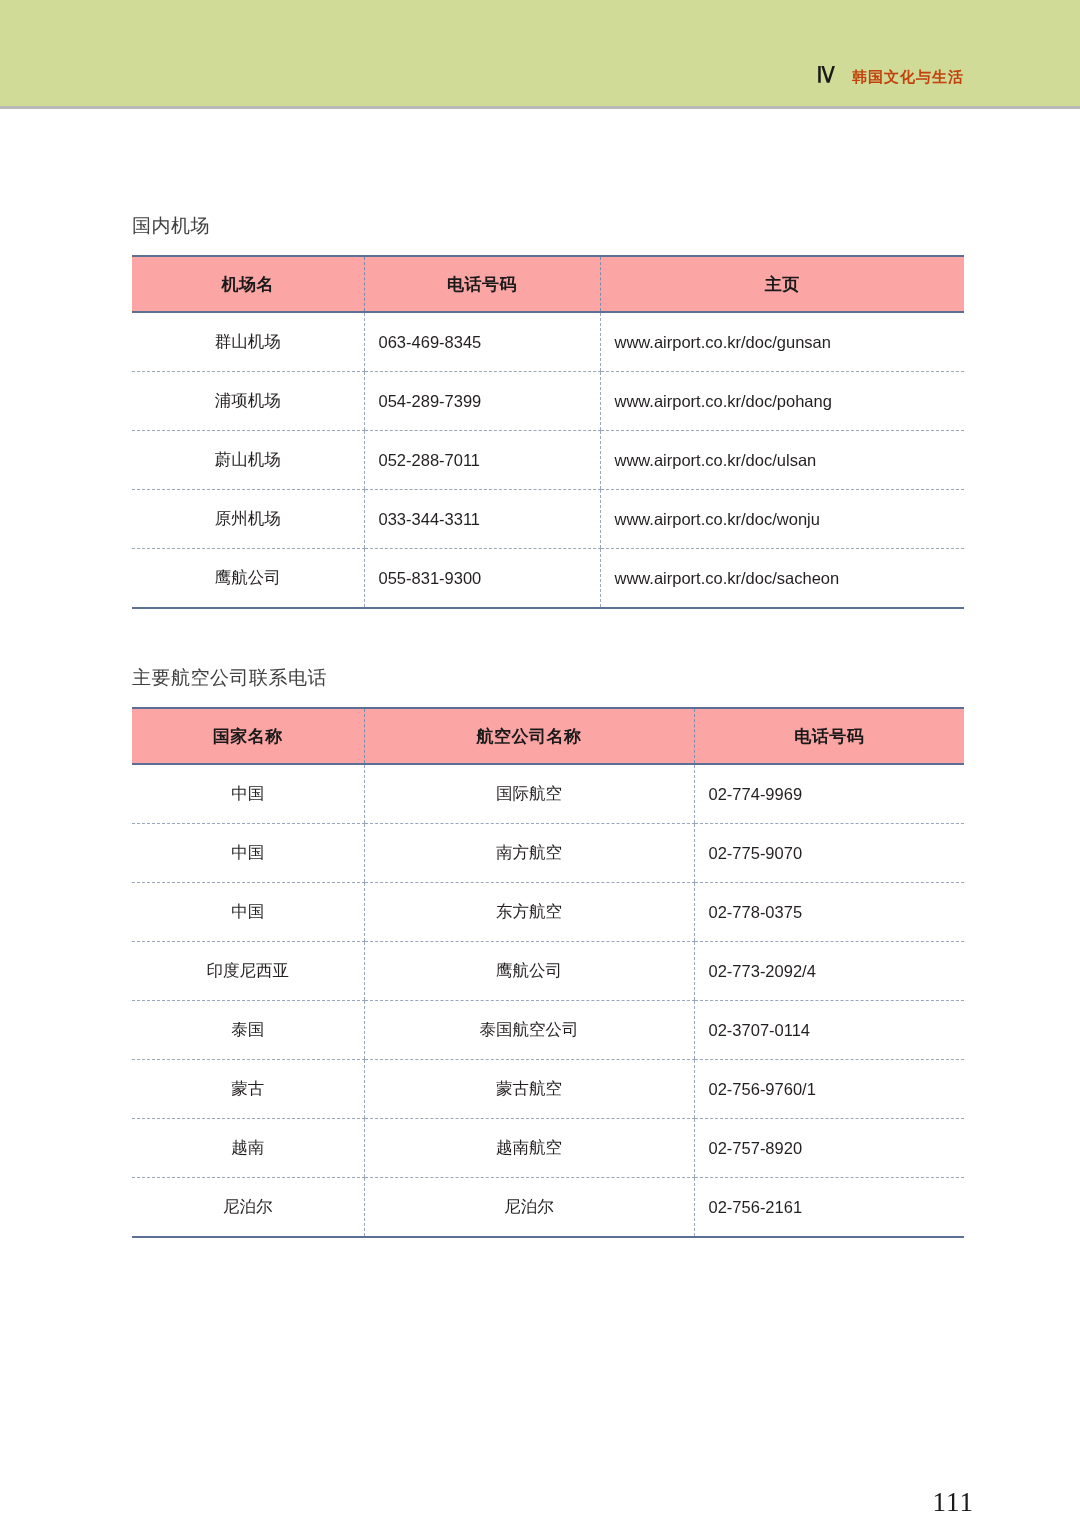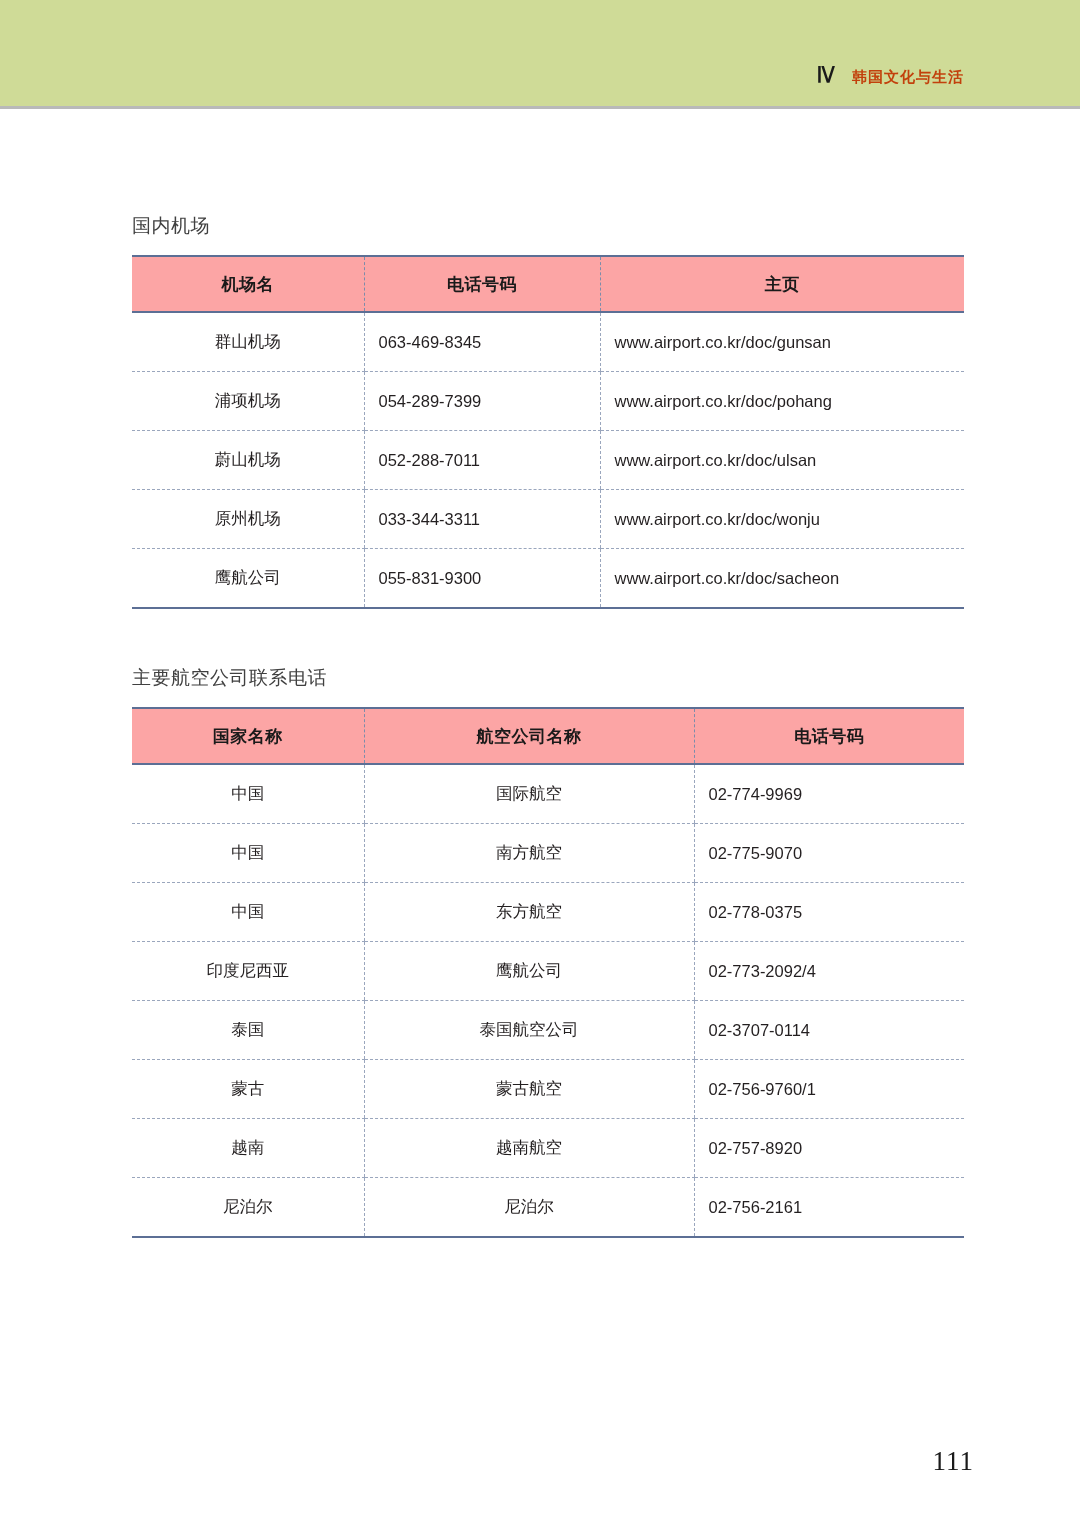--- a/index.html
+++ b/index.html
@@ -131,21 +131,21 @@
     position: absolute;
     right: 106px;
     bottom: 0;
     font-family: "Liberation Serif", serif;
     font-size: 27px;
     color: #1a1a1a;
     letter-spacing: 1px;
   }
   .footer-wrap {
     position: absolute;
-    top: 1437px;
+    top: 1478px;
     left: 0;
     width: 1080px;
     height: 40px;
   }
 </style>
 </head>
 <body>
 
 <div class="header-band">
   <div class="header-inner">

